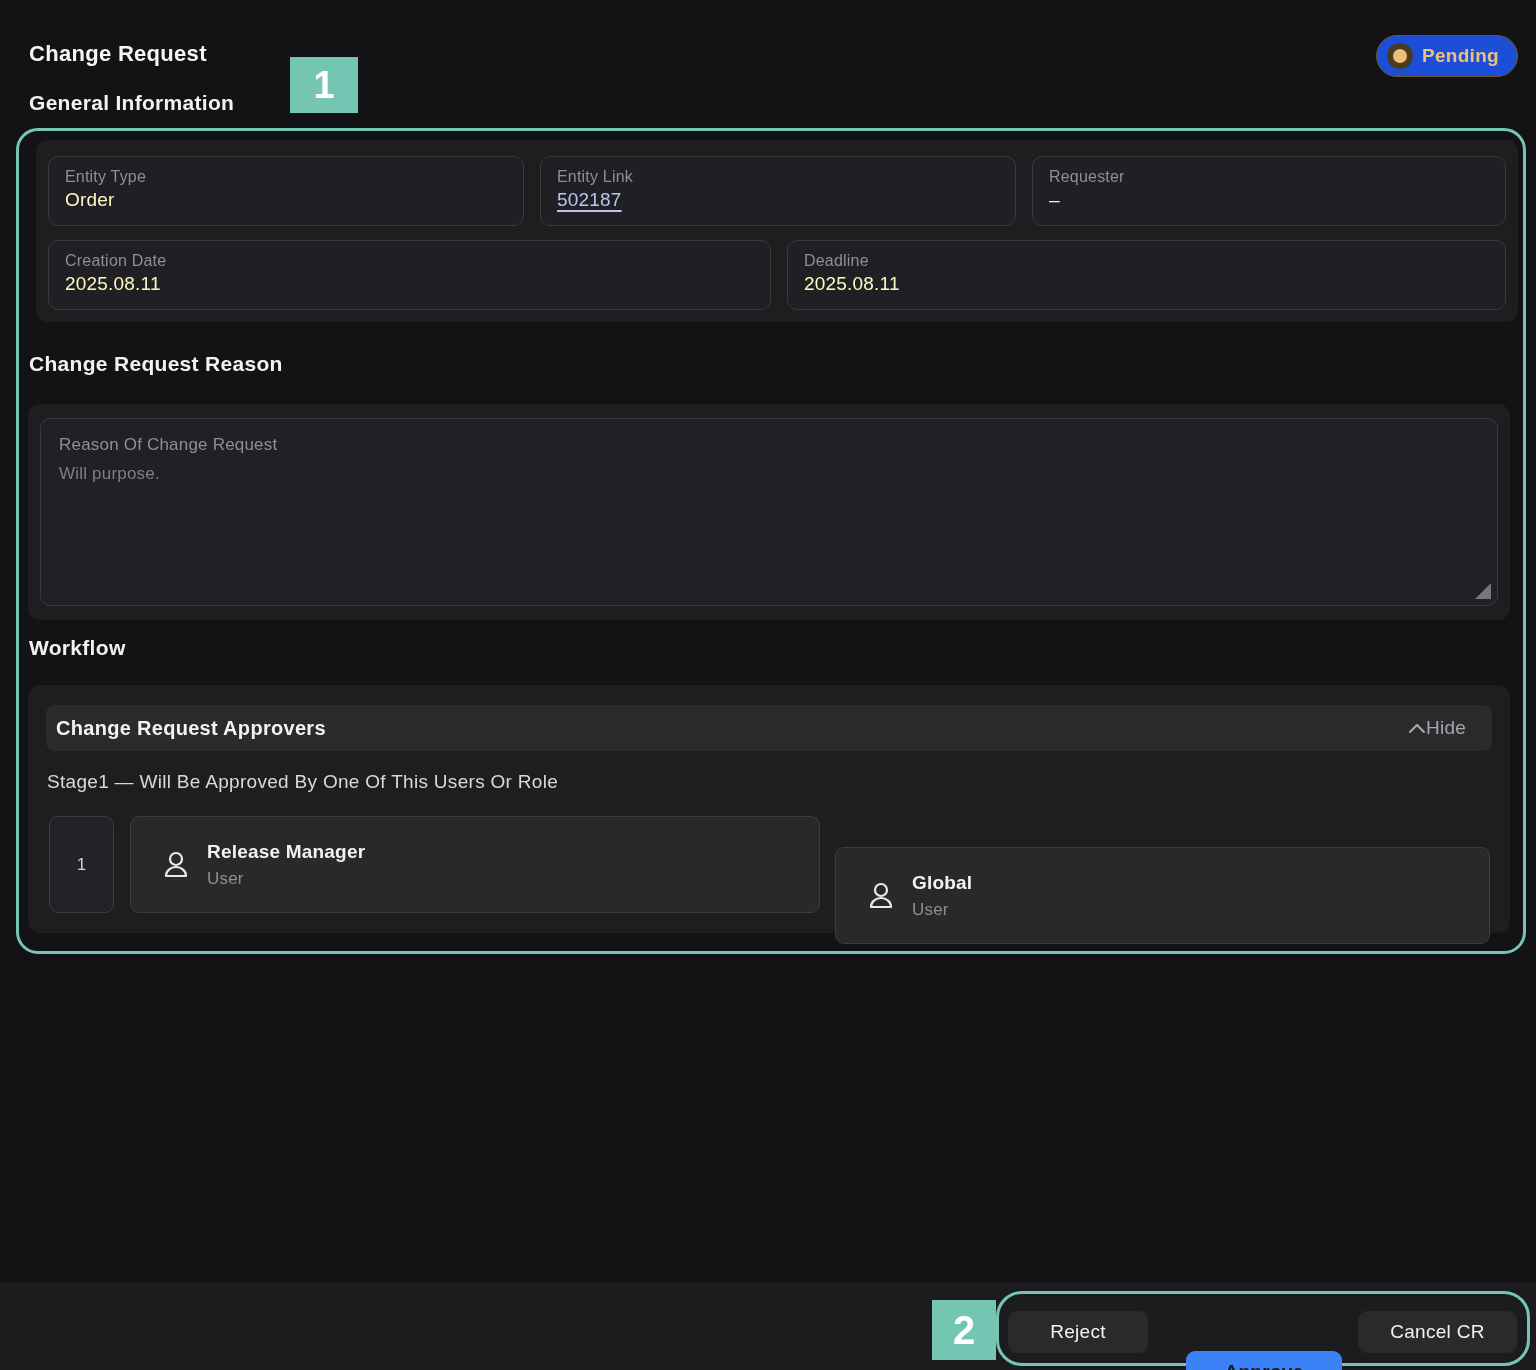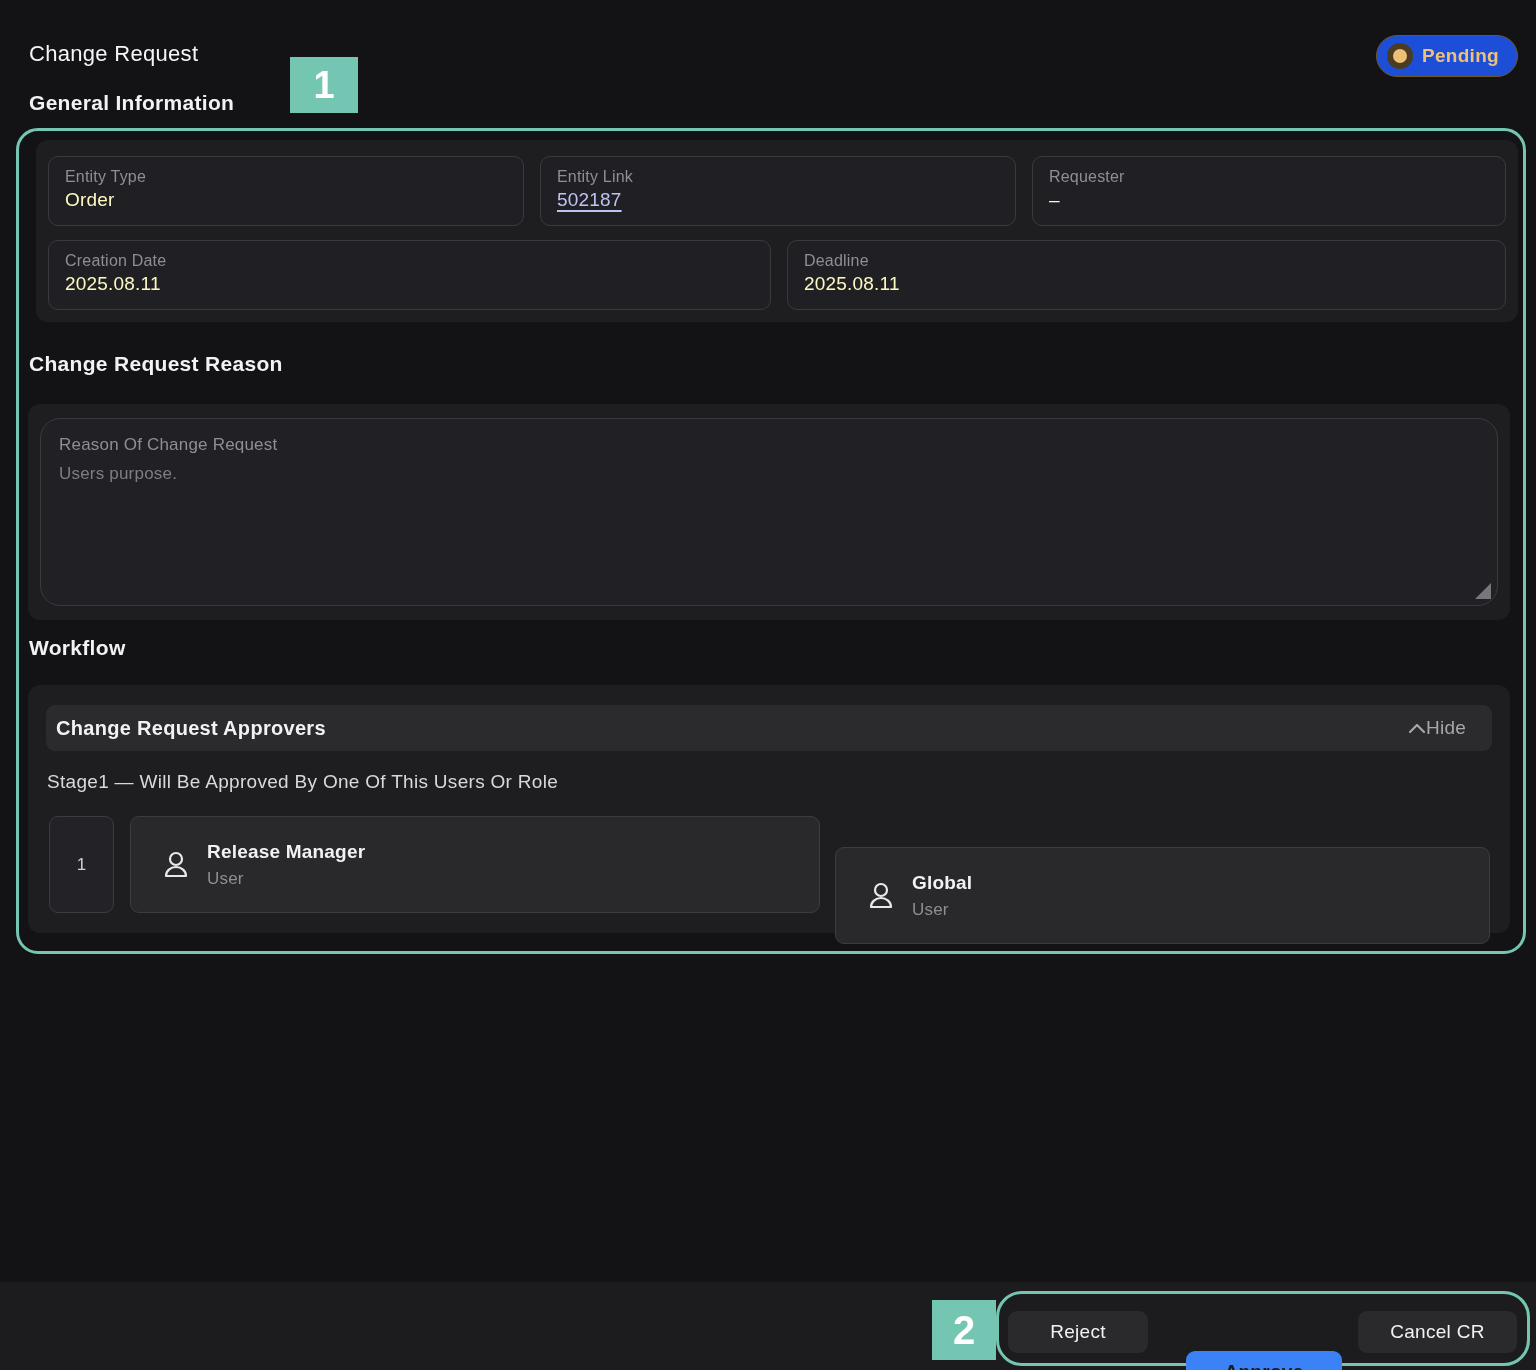--- a/index.html
+++ b/index.html
@@ -6,21 +6,21 @@
   html,body { background:#0c0c0e; }
   body { font-family:"Liberation Sans", sans-serif; }
   #root {
     position:relative; width:1536px; height:1370px;
     background:#131316; overflow:hidden;
     color:#f2f2f4;
   }
   .abs { position:absolute; }
 
   
-  .page-title { left:29px; top:41px; font-size:22px; font-weight:400; letter-spacing:.3px; color:#f5f5f7; }
+  .page-title { left:29px; top:41px; font-size:22px; font-weight:700; letter-spacing:.3px; color:#f5f5f7; }
   .section-title { font-size:21px; font-weight:700; letter-spacing:.3px; color:#f2f2f4; }
 
   .status-pill {
     right:18px; top:35px; height:42px; padding:0 18px 0 10px;
     display:flex; align-items:center; gap:9px;
     background:#1d4ed8; border:1.5px solid #6e5627; border-radius:21px;
   }
   .status-dot-outer { width:26px; height:26px; border-radius:50%; background:#4a3c20; display:flex; align-items:center; justify-content:center; }
   .status-dot-inner { width:14px; height:14px; border-radius:50%; background:#eebf76; }
   .status-label { font-size:19px; font-weight:700; color:#eec07a; letter-spacing:.3px; }
@@ -55,21 +55,21 @@
   .field-label { font-size:16px; color:#8e8e93; letter-spacing:.2px; }
   .field-value { font-size:19px; color:#fef9c3; margin-top:3px; letter-spacing:.2px; }
   .field-value.link { color:#bdc4f4; text-decoration:underline; text-underline-offset:4px; text-decoration-thickness:1.5px; cursor:pointer; display:inline-block; }
 
   .hdr-reason   { left:29px; top:352px; }
   .hdr-workflow { left:29px; top:636px; }
 
   
   .reason-box {
     position:absolute; left:12px; top:14px; width:1458px; height:188px;
-    background:#212125; border:1px solid #3a3a3e; border-radius:20px;
+    background:#212125; border:1px solid #3a3a3e; border-radius:10px;
     padding:16px 18px;
   }
   .reason-label { font-size:17px; color:#8e8e93; letter-spacing:.2px; }
   .reason-value { font-size:17px; color:#7e7e83; margin-top:9px; letter-spacing:.2px; }
   .resize-handle {
     position:absolute; right:6px; bottom:6px; width:0; height:0;
     border-left:16px solid transparent; border-bottom:16px solid #76767b;
     cursor:nwse-resize;
   }
 
@@ -152,21 +152,21 @@
     <div class="field" style="left:751px; top:100px; width:719px;">
       <div class="field-label">Deadline</div>
       <div class="field-value">2025.08.11</div>
     </div>
   </div>
 
   <div class="abs section-title hdr-reason">Change Request Reason</div>
   <div class="abs panel panel-reason">
     <div class="reason-box">
       <div class="reason-label">Reason Of Change Request</div>
-      <div class="reason-value">Users purpose.</div>
+      <div class="reason-value">Will purpose.</div>
       <div class="resize-handle"></div>
     </div>
   </div>
 
   <div class="abs section-title hdr-workflow">Workflow</div>
   <div class="abs panel panel-workflow">
     <div class="approvers-bar">
       <span class="approvers-title" style="padding-left:4px;">Change Request Approvers</span>
       <button class="hide-btn">
         <svg width="18" height="11" viewBox="0 0 18 11">

